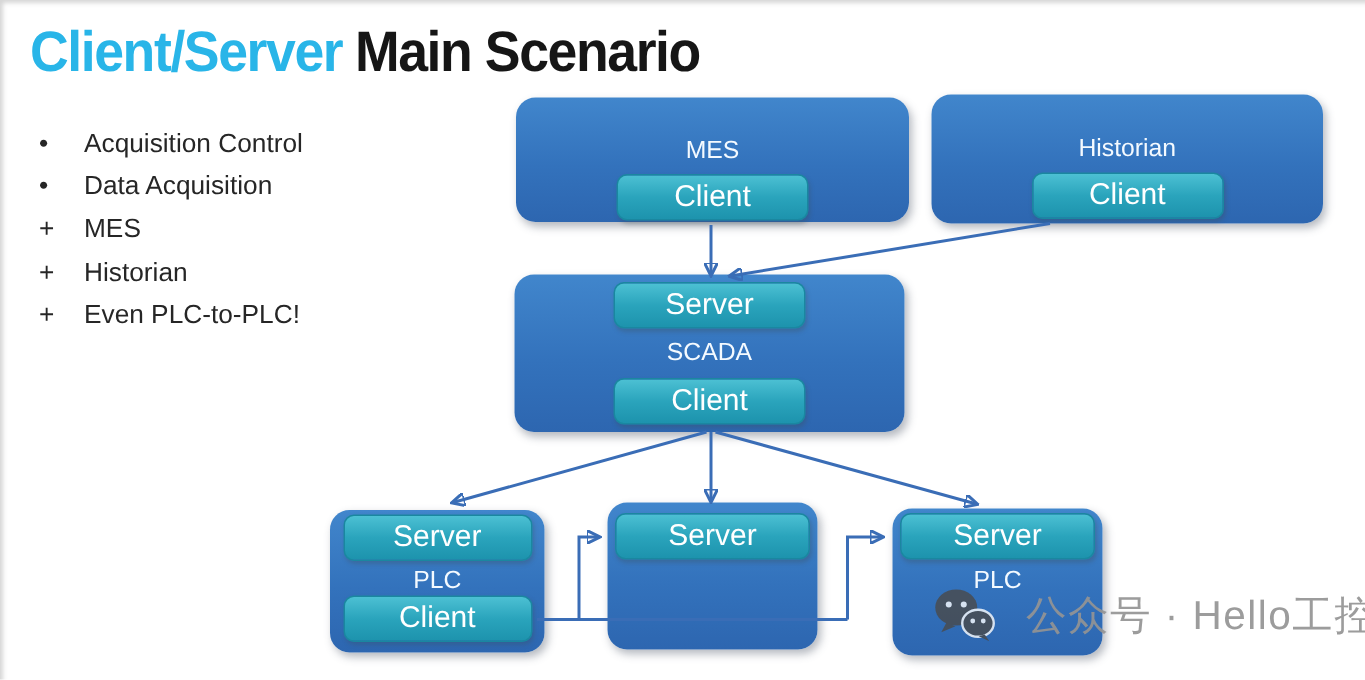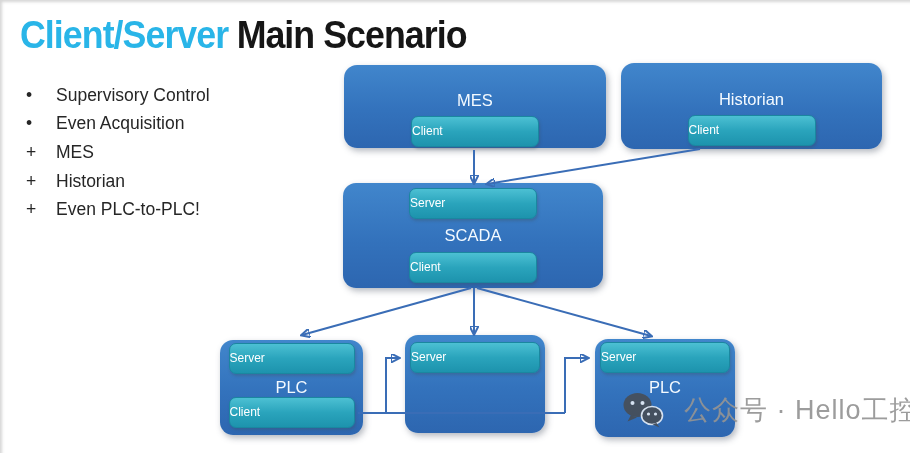--- a/index.html
+++ b/index.html
@@ -31,21 +31,21 @@
     box-shadow:2px 3px 6px rgba(90,100,115,0.45);
   }
   .node-label{
     position:absolute;left:0;width:100%;text-align:center;
     font-size:16.5px;color:#f4faff;line-height:22px;
   }
   .badge{
     position:absolute;left:50%;transform:translateX(-50%);
     background:linear-gradient(180deg,#4cc0d3 0%,#2aa4bc 50%,#1d93ad 100%);
     border:1px solid #1a87a0;border-radius:7px;box-sizing:border-box;
-    color:#fff;font-size:12px;
+    color:#fff;font-size:20px;text-align:center;
     box-shadow:1px 2px 3px rgba(60,80,95,0.35);
   }
   .badge-lg{width:128px;height:31px;line-height:29px;}
   .badge-sm{width:126px;height:31px;line-height:29px;}
   #node-mes{left:344px;top:65px;width:262px;height:83px;}
   #node-mes .node-label{bottom:37px;}
   #node-mes .badge{bottom:1px;}
   #node-historian{left:621px;top:63px;width:261px;height:86px;}
   #node-historian .node-label{bottom:39px;}
   #node-historian .badge{bottom:3px;}
@@ -81,25 +81,25 @@
 </head>
 <body>
 
 <div class="slide">
 
   <h1 class="title"><span class="hl">Client/Server</span><span class="rest">Main Scenario</span></h1>
 
   <ul class="bullets">
     <li>
         <span class="marker">•</span>
-        <span>Supervisory Control</span>
+        <span>Acquisition Control</span>
       </li>
     <li>
         <span class="marker">•</span>
-        <span>Even Acquisition</span>
+        <span>Data Acquisition</span>
       </li>
     <li>
         <span class="marker">+</span>
         <span>MES</span>
       </li>
     <li>
         <span class="marker">+</span>
         <span>Historian</span>
       </li>
     <li>

